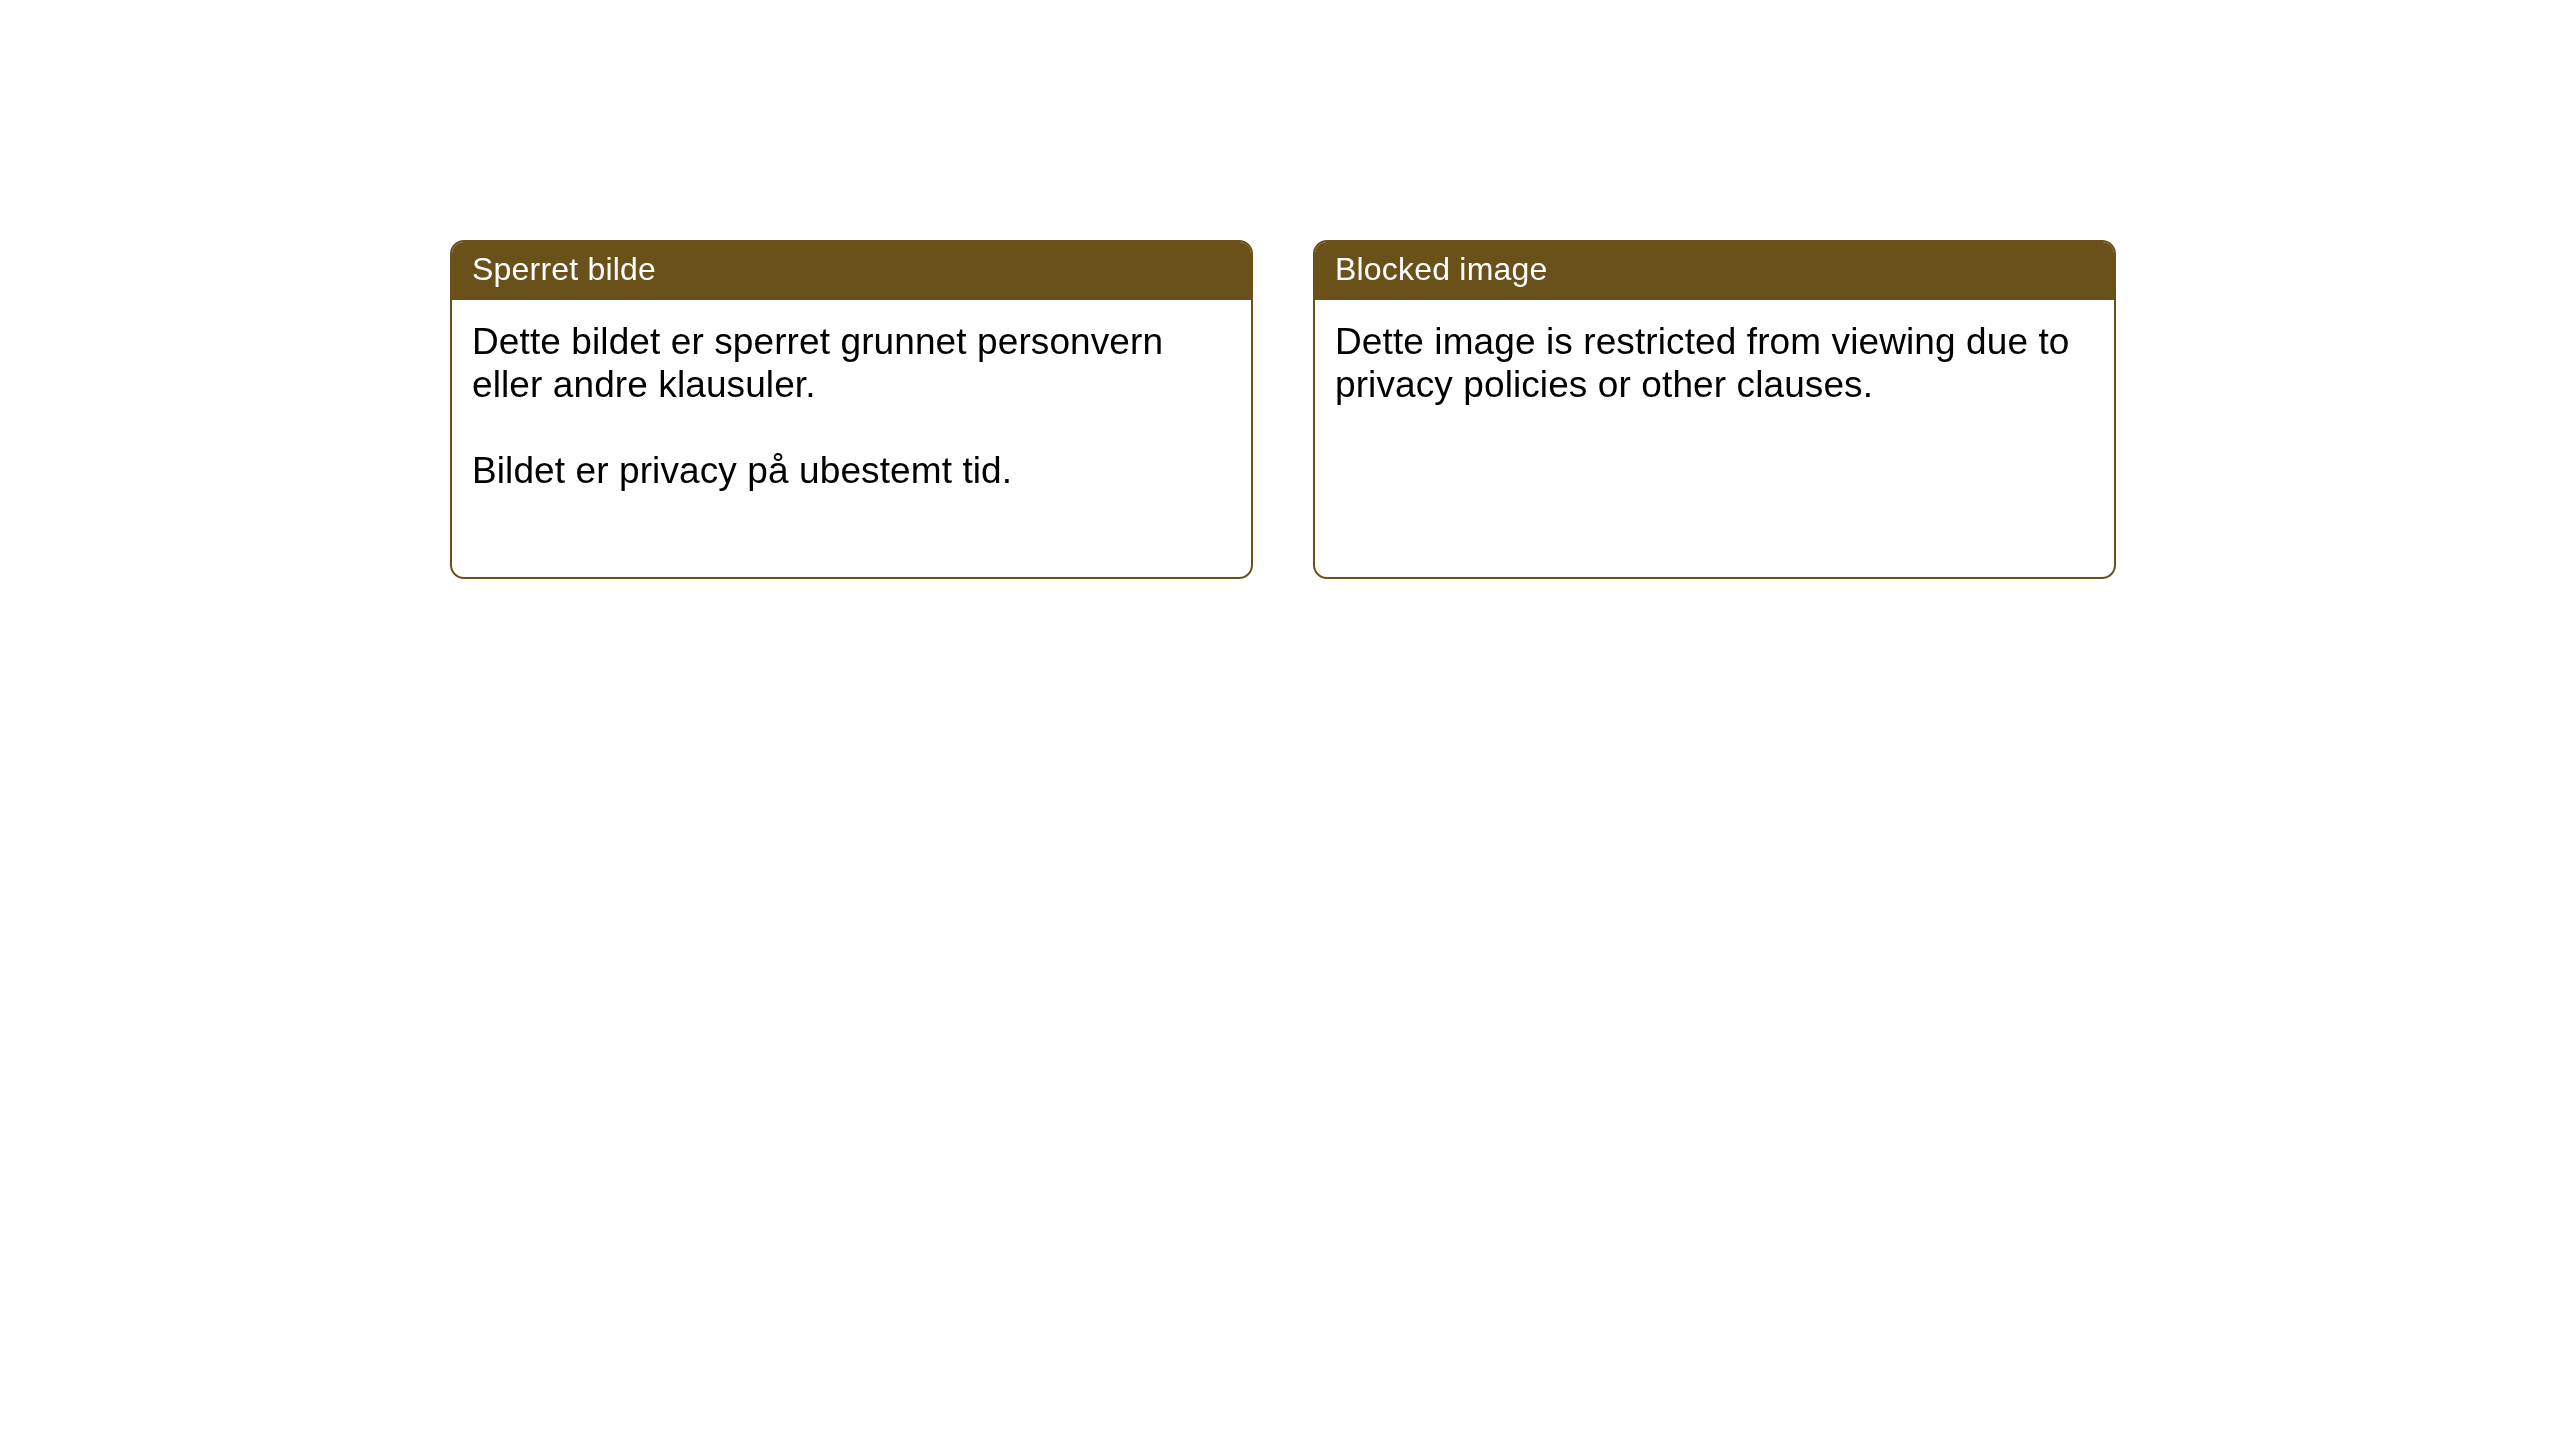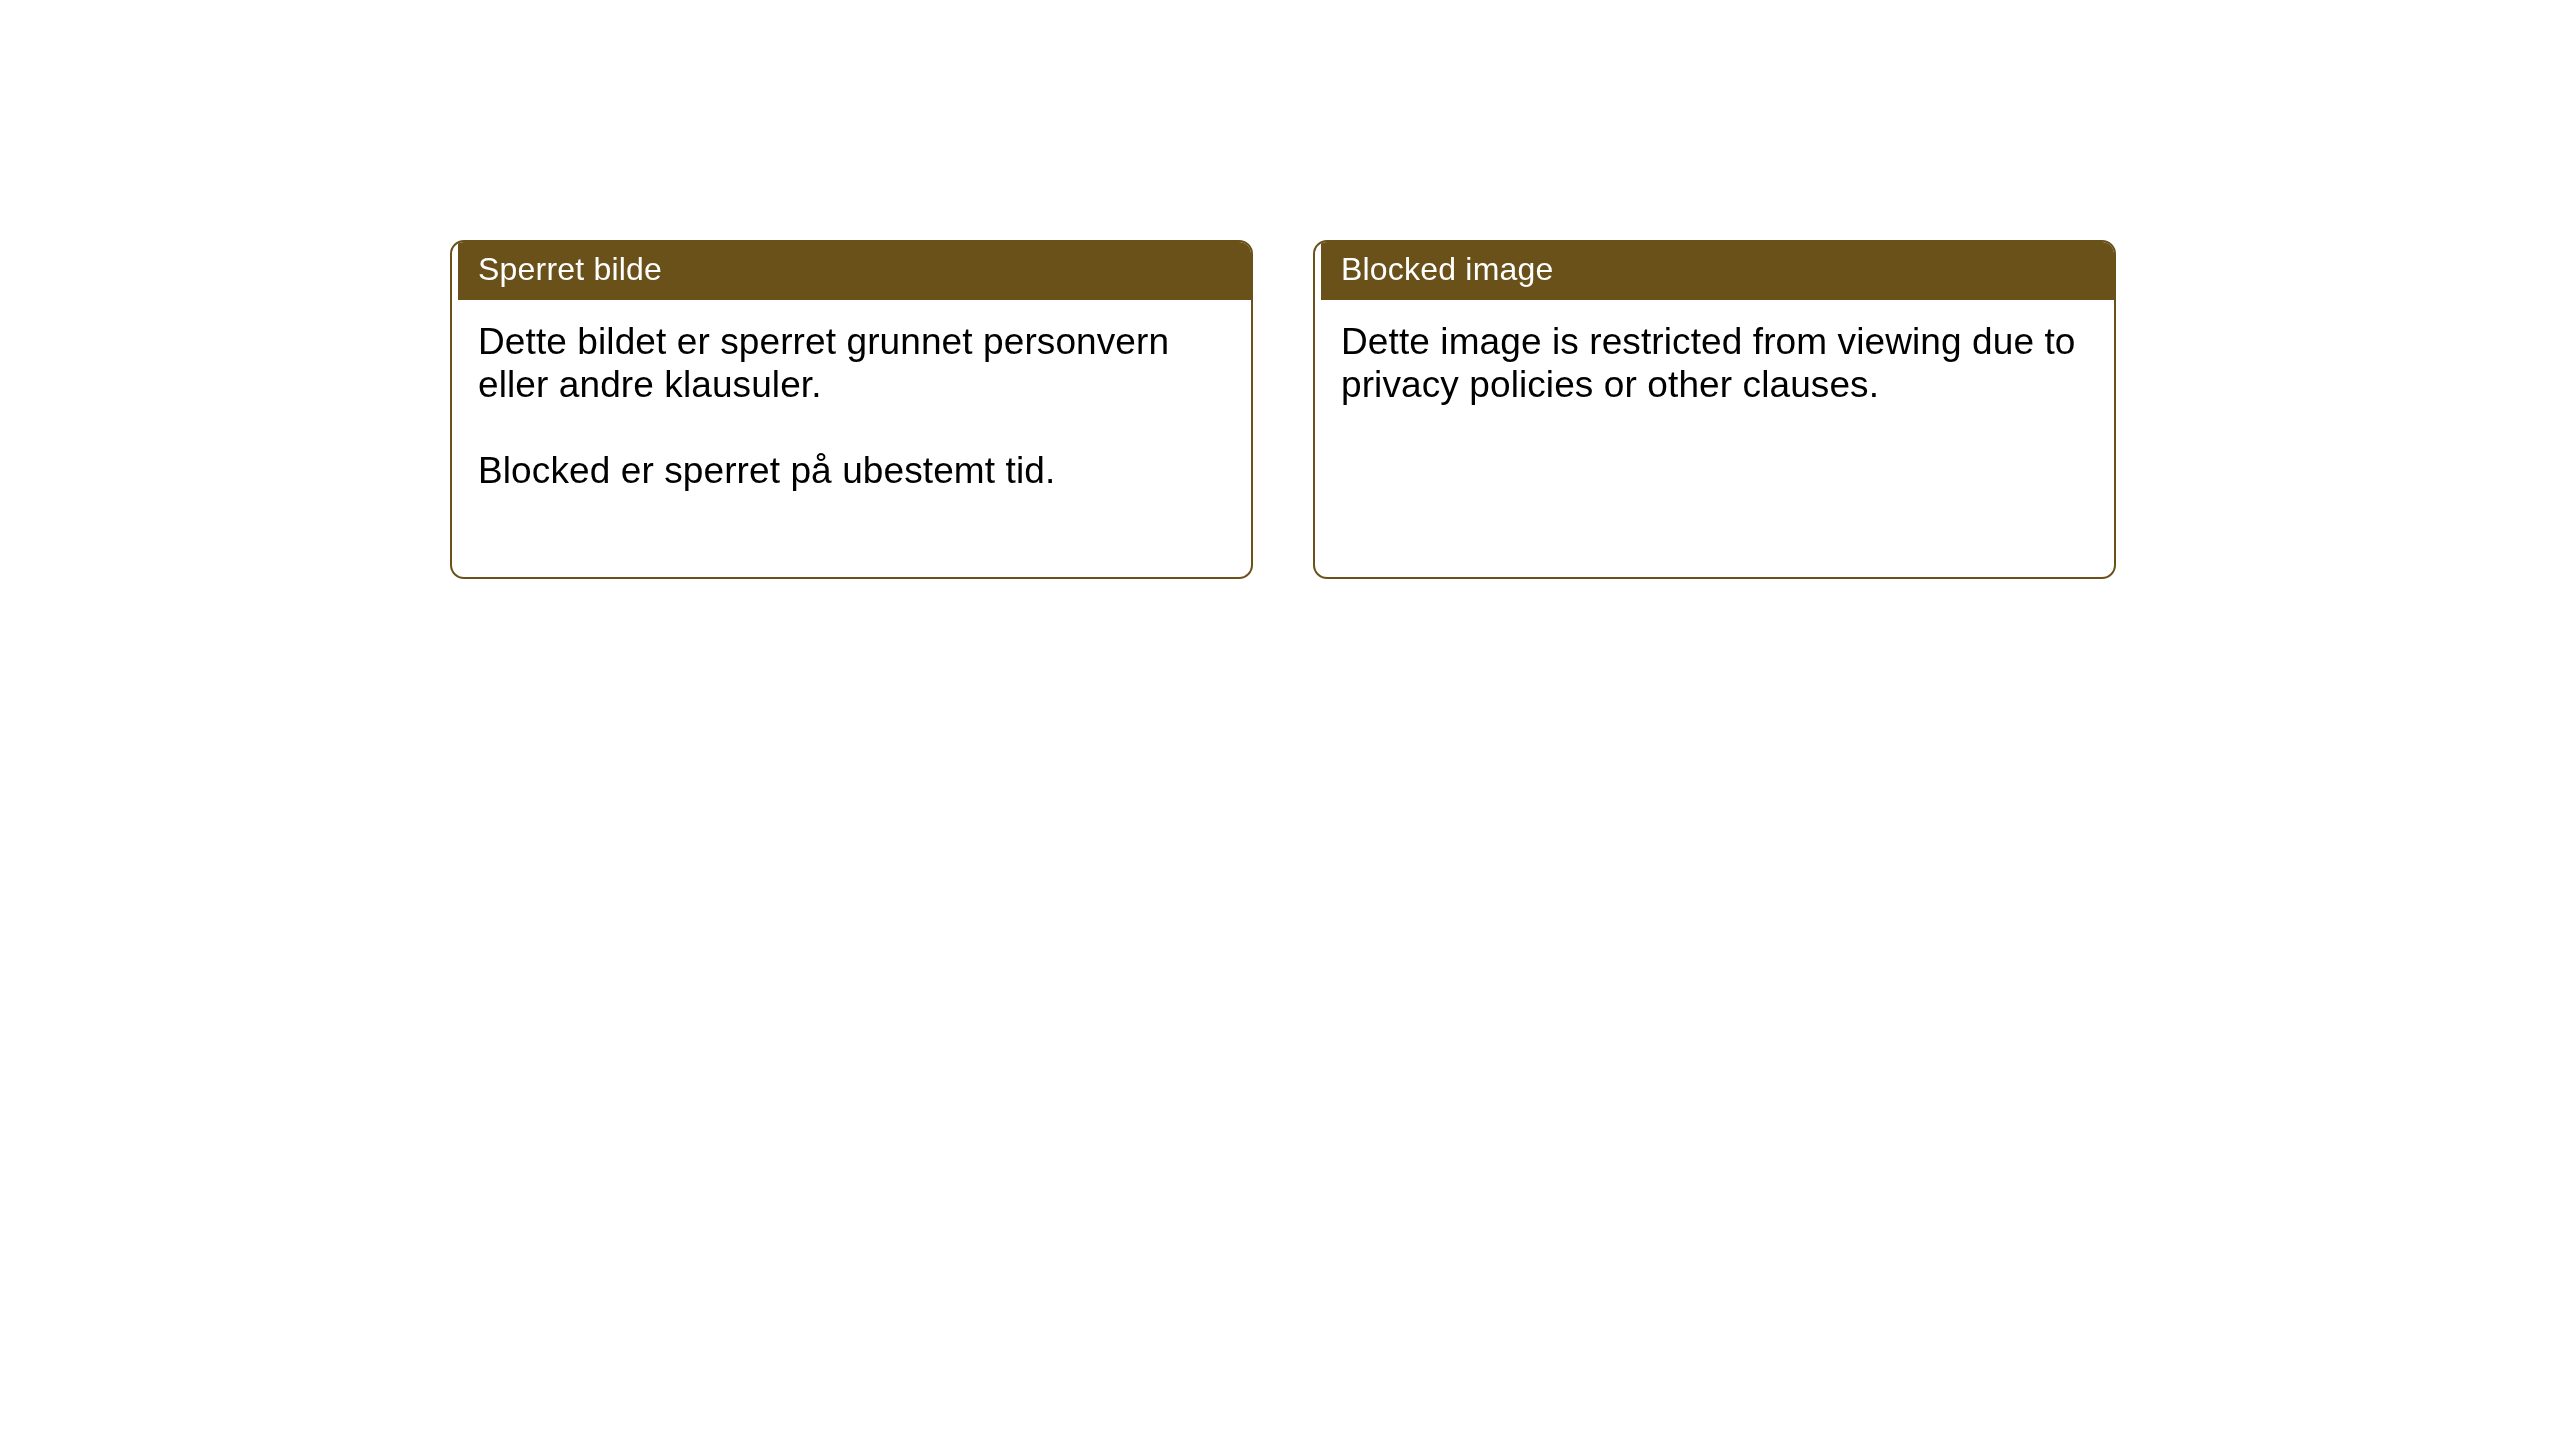--- a/index.html
+++ b/index.html
@@ -32,21 +32,20 @@
   }
 
   .notice-card {
     box-sizing: border-box;
     background: #ffffff;
     border: 2px solid #6a5019;
     border-radius: 14px;
     overflow: hidden;
     display: flex;
     flex-direction: column;
-    padding-left: 6px;
   }
 
   .card-left  { width: 803px; min-height: 339px; }
   .card-right { width: 803px; min-height: 339px; }
 
   .card-header {
     background: #6a5019;
     padding: 8px 20px 12px 20px;
     height: 58px;
     box-sizing: border-box;
@@ -86,21 +85,21 @@
 <div class="page">
 
   <div class="cards-row">
 
     <div class="notice-card card-left">
       <div class="card-header">
         <span class="card-title">Sperret bilde</span>
       </div>
       <div class="card-body">
         <p class="first-para">Dette bildet er sperret grunnet personvern eller andre klausuler.</p>
-        <p class="second-para">Blocked er sperret på ubestemt tid.</p>
+        <p class="second-para">Bildet er privacy på ubestemt tid.</p>
       </div>
     </div>
 
     <div class="notice-card card-right">
       <div class="card-header">
         <span class="card-title">Blocked image</span>
       </div>
       <div class="card-body">
         <p class="first-para">Dette image is restricted from viewing due to privacy policies or other clauses.</p>
       </div>

